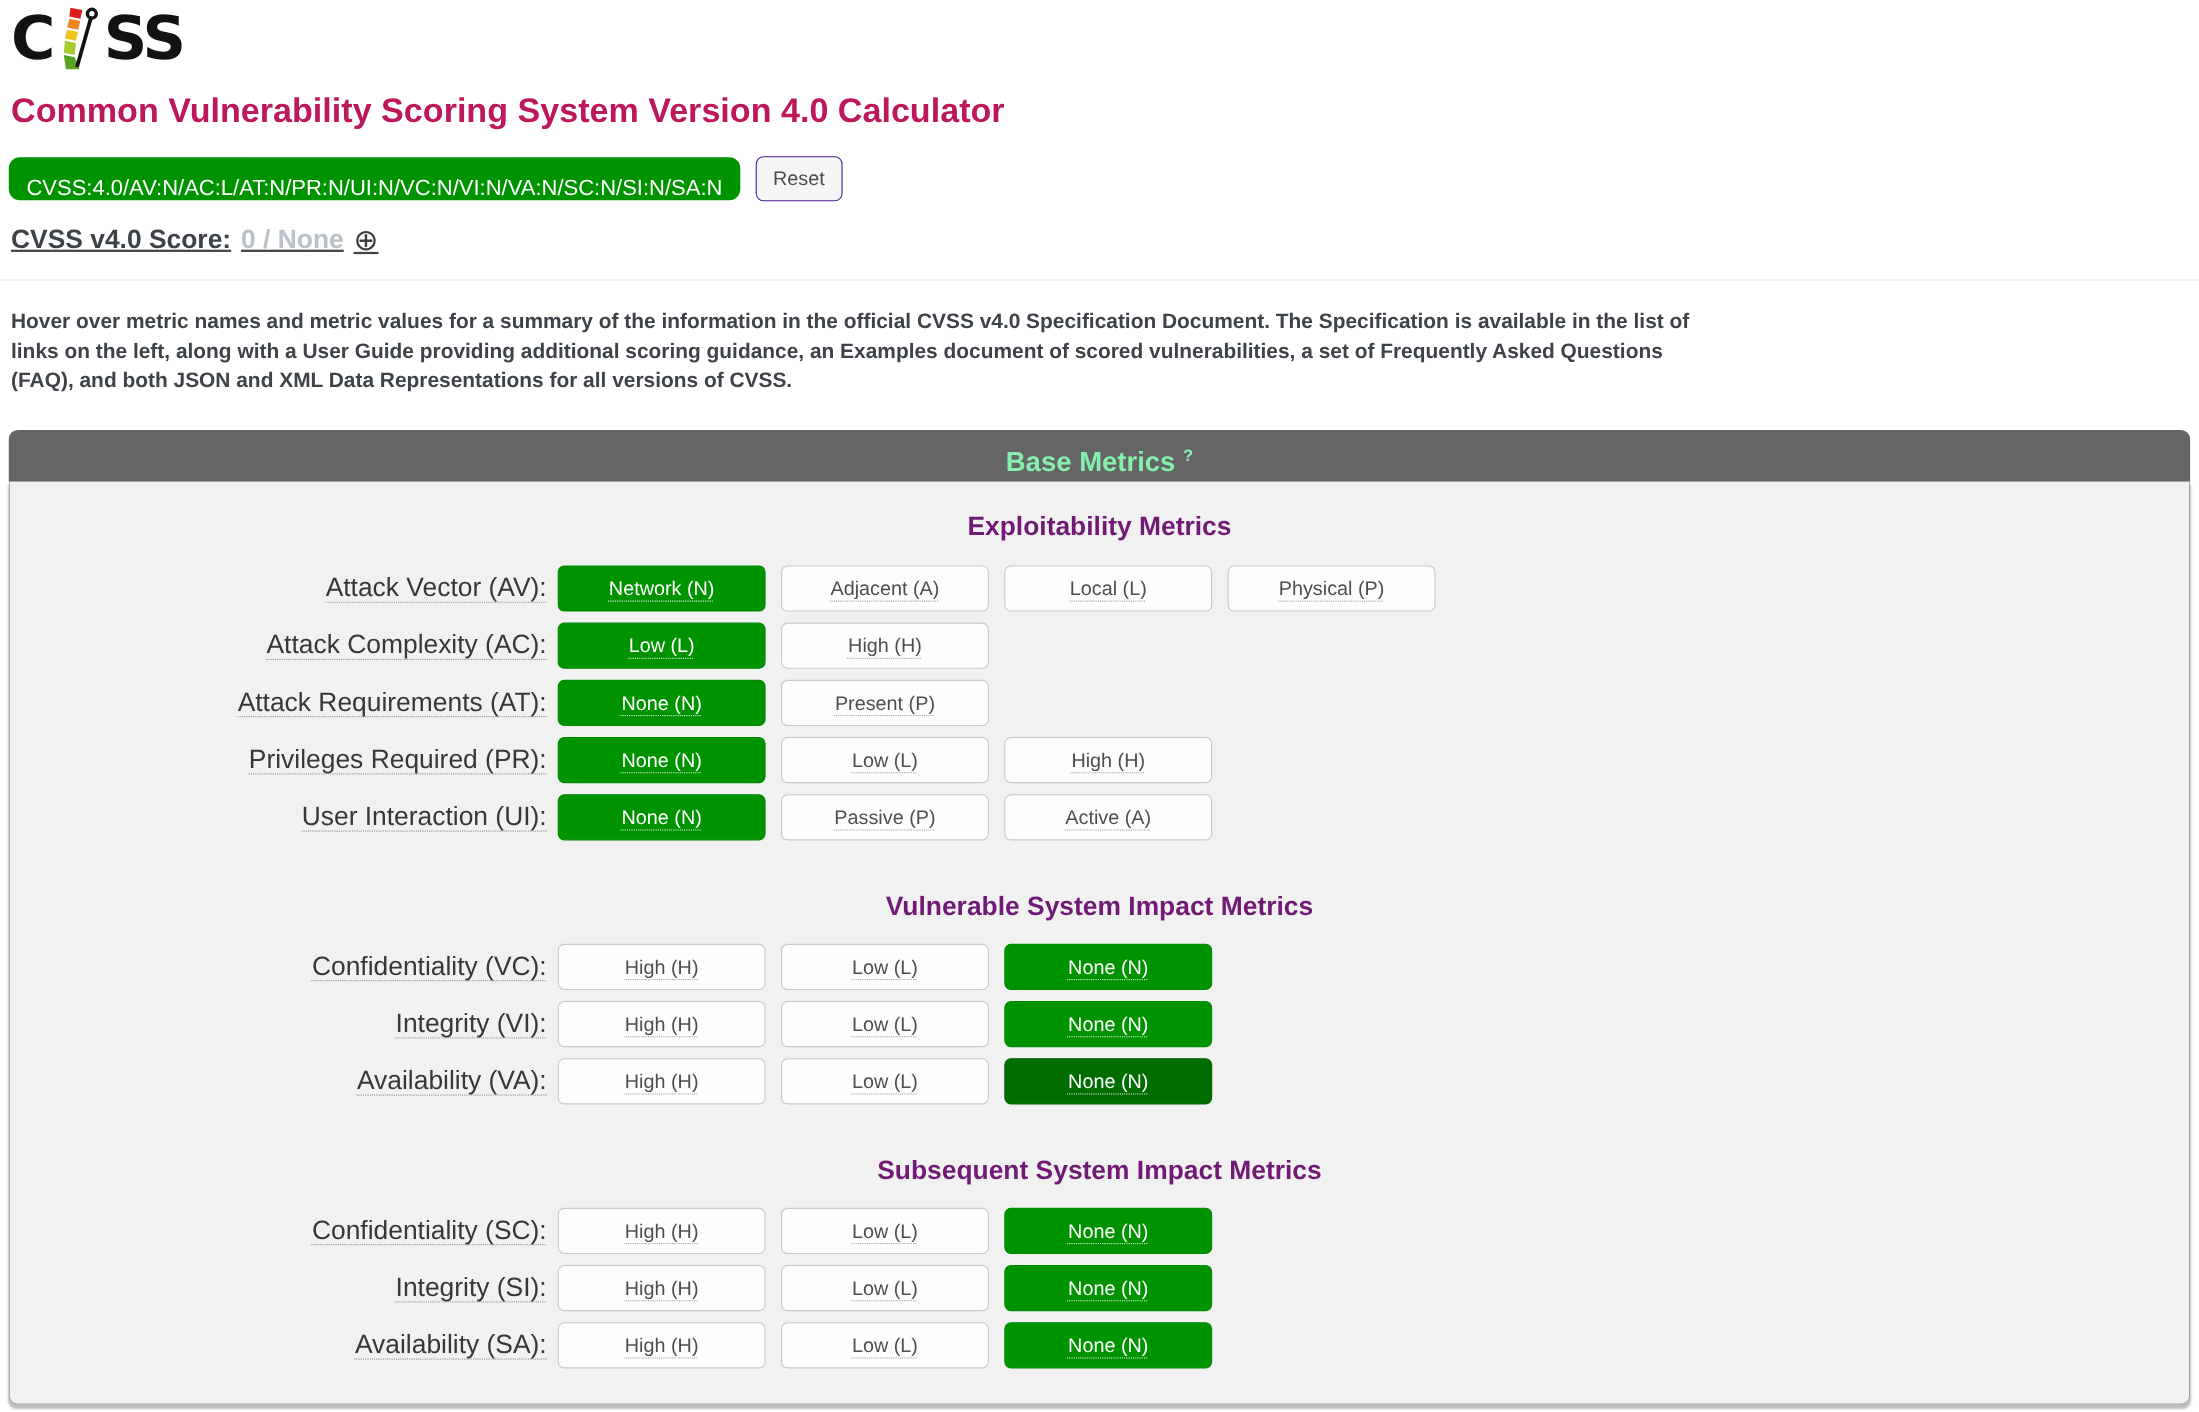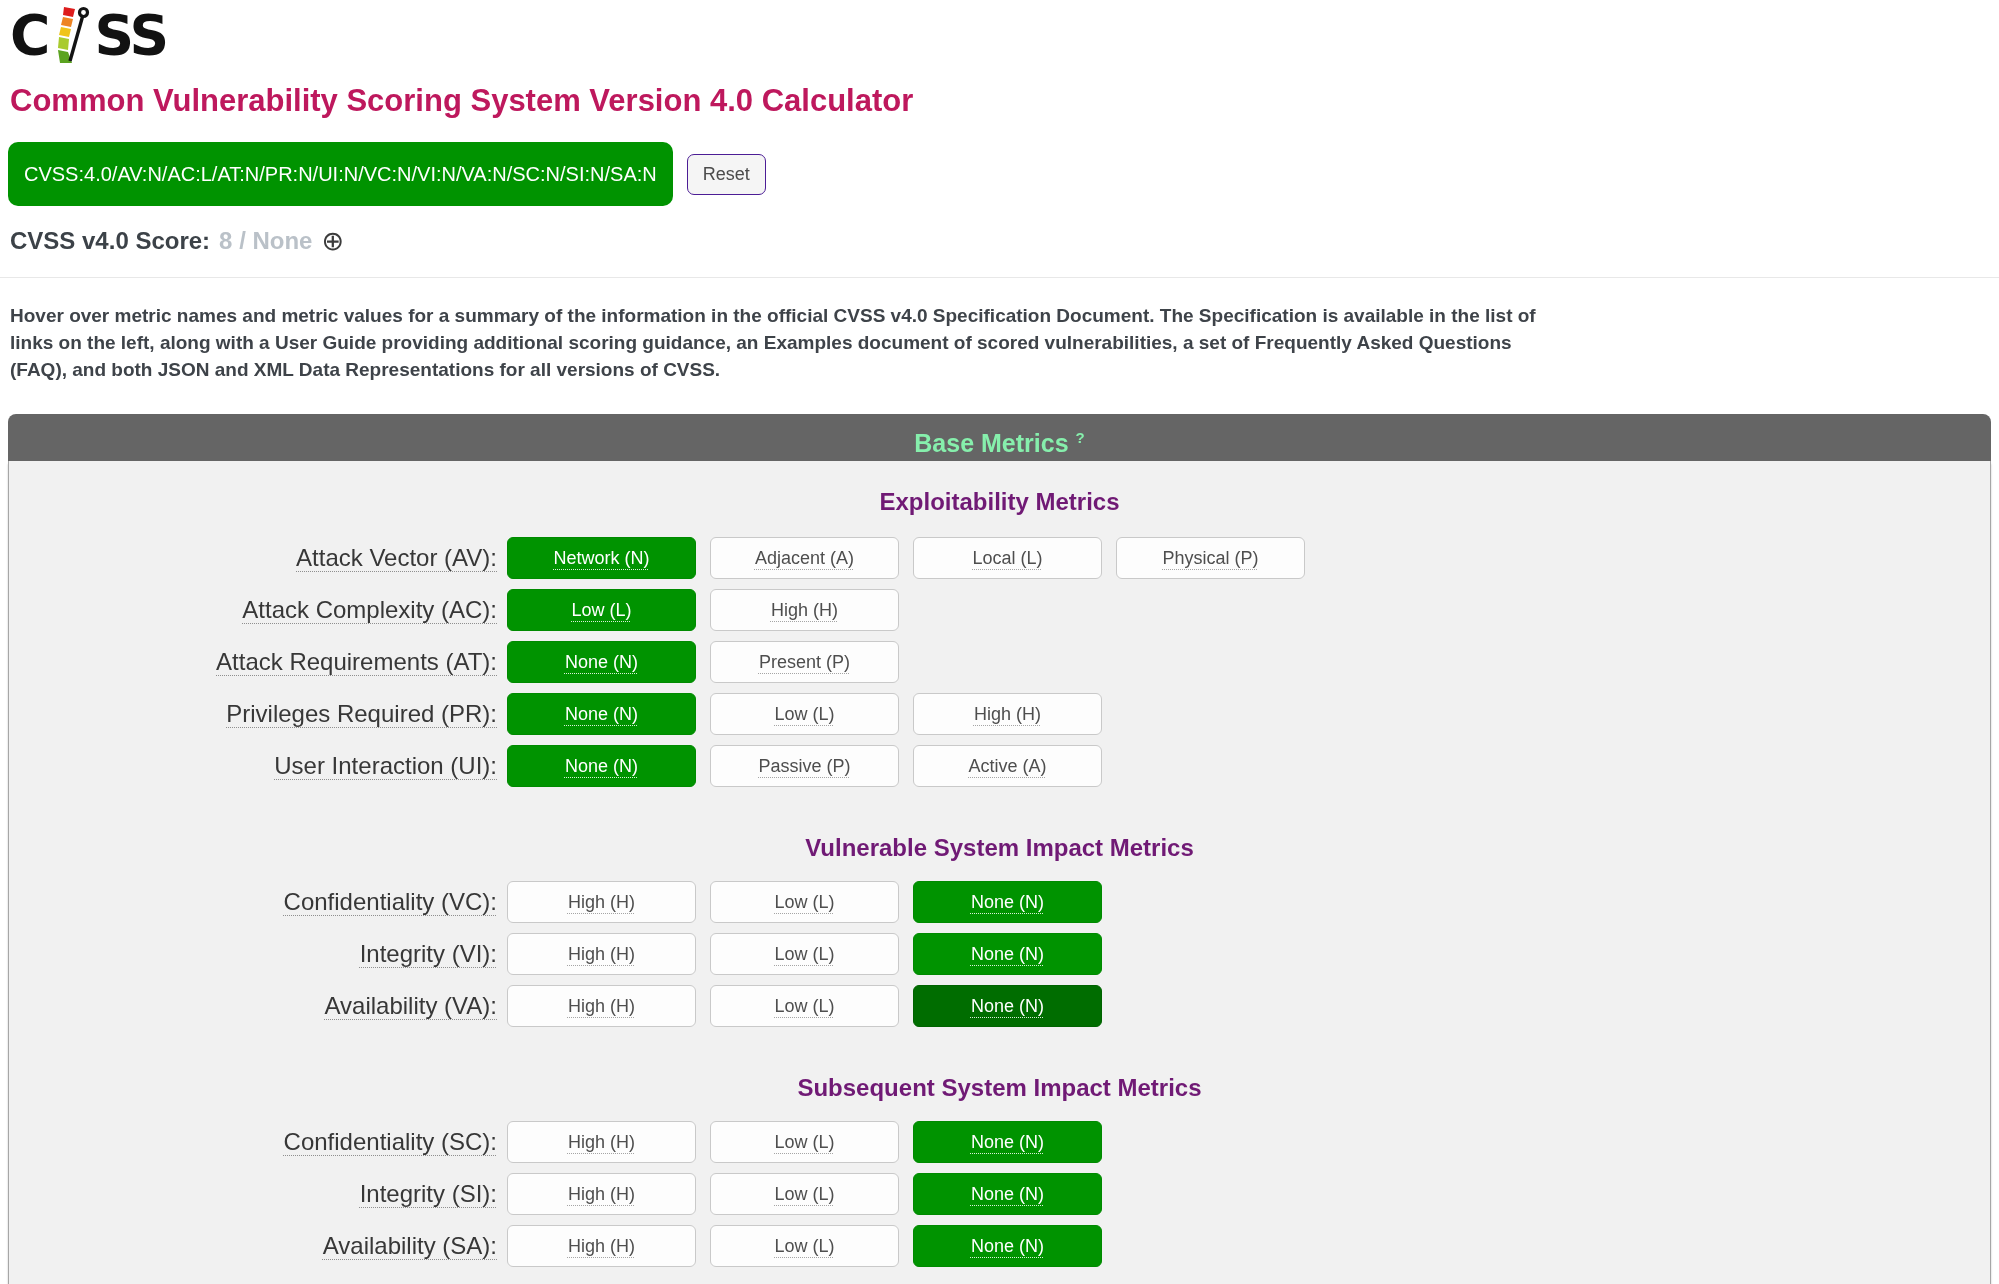--- a/index.html
+++ b/index.html
@@ -18,32 +18,32 @@
   }
   .logo-gauge { margin:0 1px; }
 
   .page-title {
     margin:16px 0 0 10px;
     font-size:31px; font-weight:700; color:#be185d; line-height:38px;
   }
 
   .vector-row { margin:22px 0 0 8px; display:flex; align-items:center; gap:14px; }
   .vector-btn {
-    height:64px; padding:0 16px; border:none; border-radius:10px;
+    height:39px; padding:0 16px; border:none; border-radius:10px;
     background:#009300; color:#fff; font-family:"Liberation Sans",sans-serif;
     font-size:20px; line-height:56px; cursor:pointer; white-space:nowrap;
   }
   .reset-btn {
     height:41px; padding:0 15px; border:1px solid #4c1d95; border-radius:7px;
     background:#f5f5f5; color:#4c4c4c; font-family:"Liberation Sans",sans-serif;
     font-size:18px; cursor:pointer;
   }
 
   .score-row { margin:21px 0 0 10px; font-size:24px; font-weight:700; color:#3c4248;
-               display:flex; align-items:center; gap:9px; }
+               display:flex; align-items:center; gap:9px;text-decoration:underline; }
   .score-value { color:#bac1c8; }
   .score-expand { font-size:27px; font-weight:400; color:#3c3c3c; cursor:pointer; line-height:24px; }
 
   .top-divider { margin-top:22px; border:none; border-top:1px solid #e8e8e8; }
 
   .intro {
     margin:24px 0 0 10px; max-width:1532px;
     font-size:19px; font-weight:700; color:#3e4349; line-height:27px;
   }
 
@@ -107,21 +107,21 @@
 
 <h1 class="page-title">Common Vulnerability Scoring System Version 4.0 Calculator</h1>
 
 <div class="vector-row">
   <button class="vector-btn">CVSS:4.0/AV:N/AC:L/AT:N/PR:N/UI:N/VC:N/VI:N/VA:N/SC:N/SI:N/SA:N</button>
   <button class="reset-btn">Reset</button>
 </div>
 
 <div class="score-row">
   <span>CVSS v4.0 Score:</span>
-  <span class="score-value">8 / None</span>
+  <span class="score-value">0 / None</span>
   <span class="score-expand">⊕</span>
 </div>
 
 <hr class="top-divider">
 
 <p class="intro">Hover over metric names and metric values for a summary of the information in the official CVSS v4.0 Specification Document. The Specification is available in the list of links on the left, along with a User Guide providing additional scoring guidance, an Examples document of scored vulnerabilities, a set of Frequently Asked Questions (FAQ), and both JSON and XML Data Representations for all versions of CVSS.</p>
 
 <div class="metrics-bar">
   <span>Base Metrics</span>
   <sup>?</sup>

